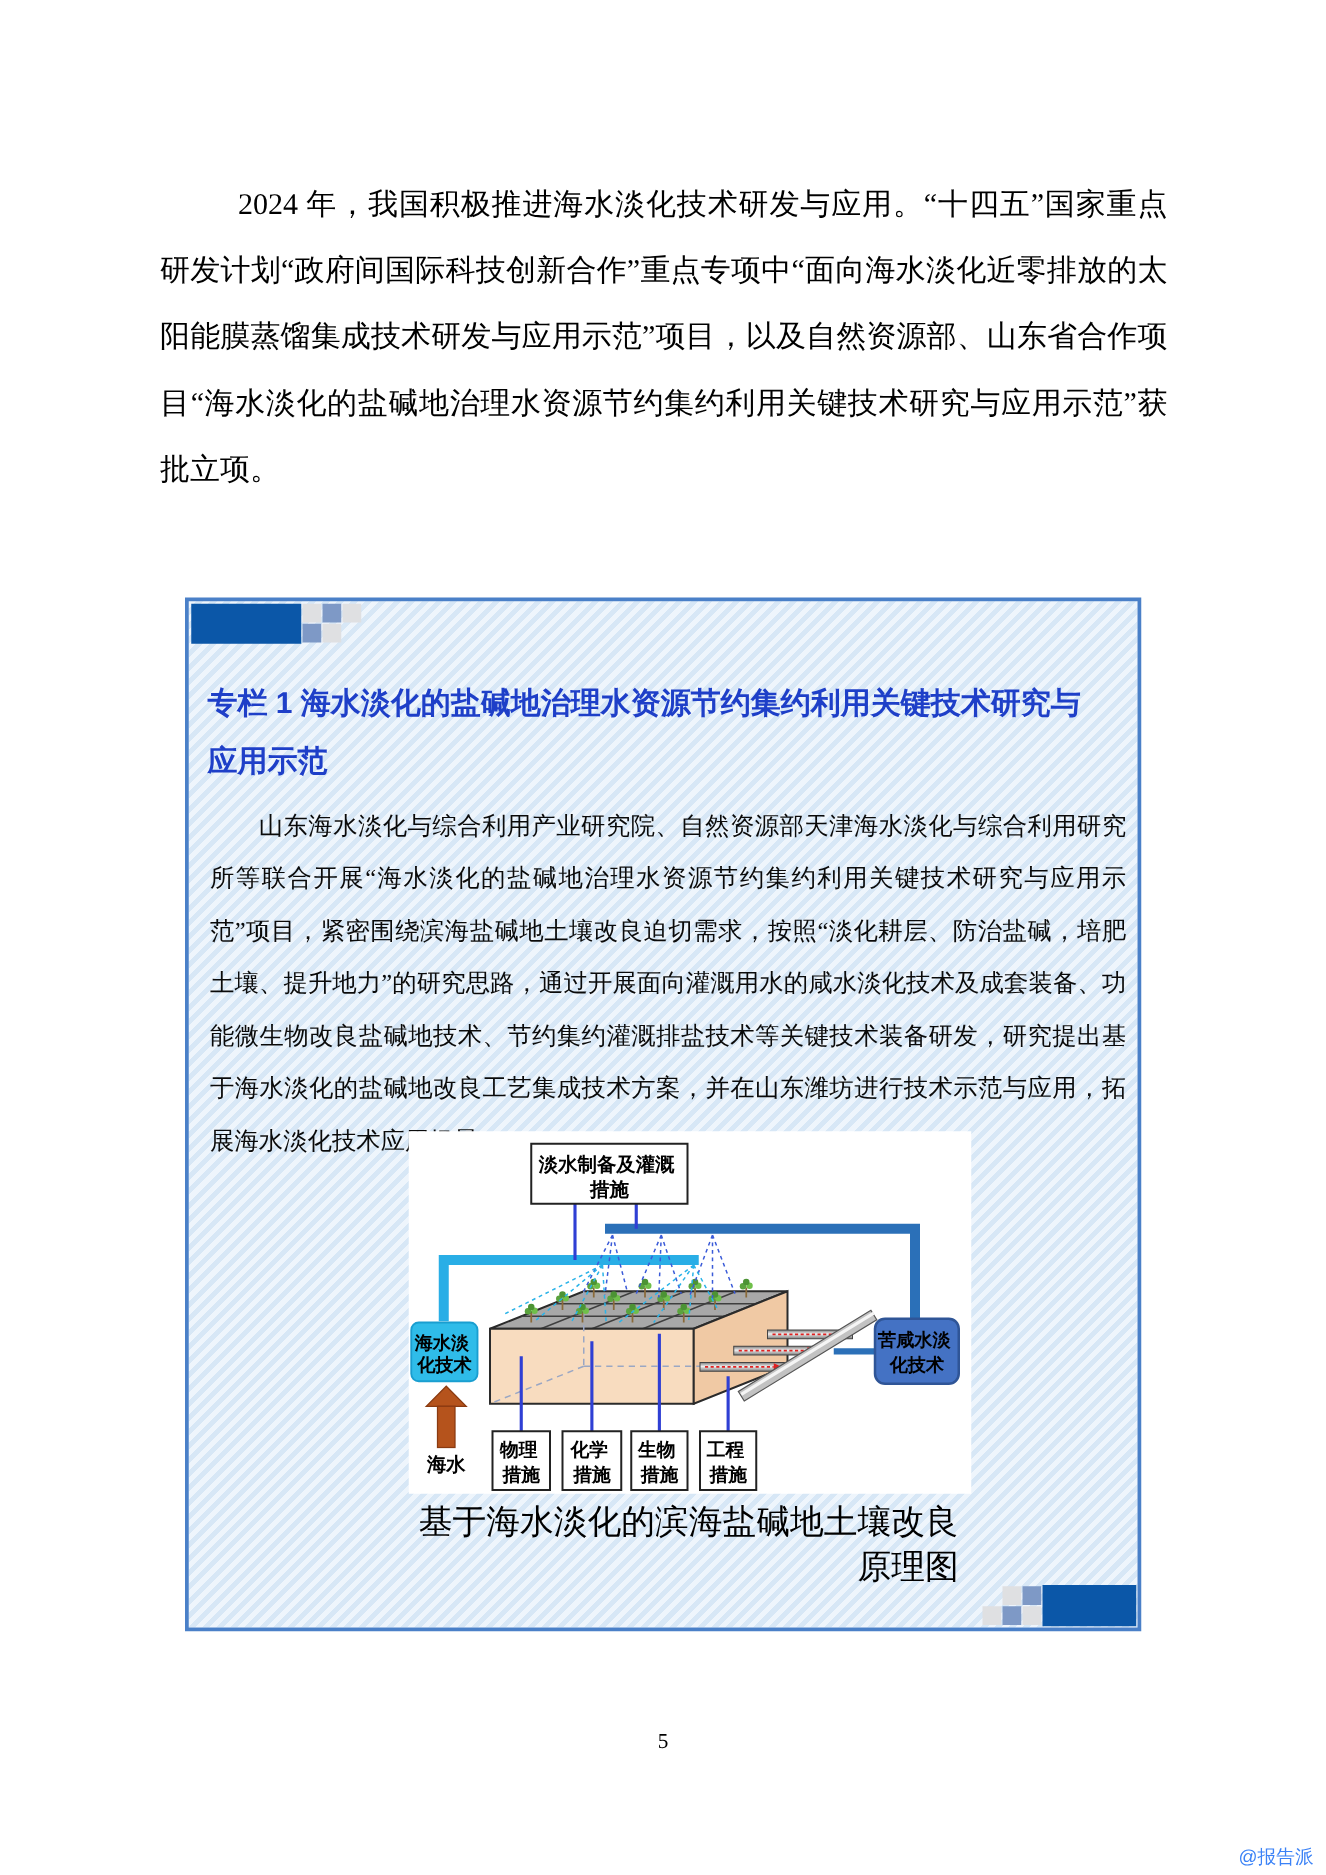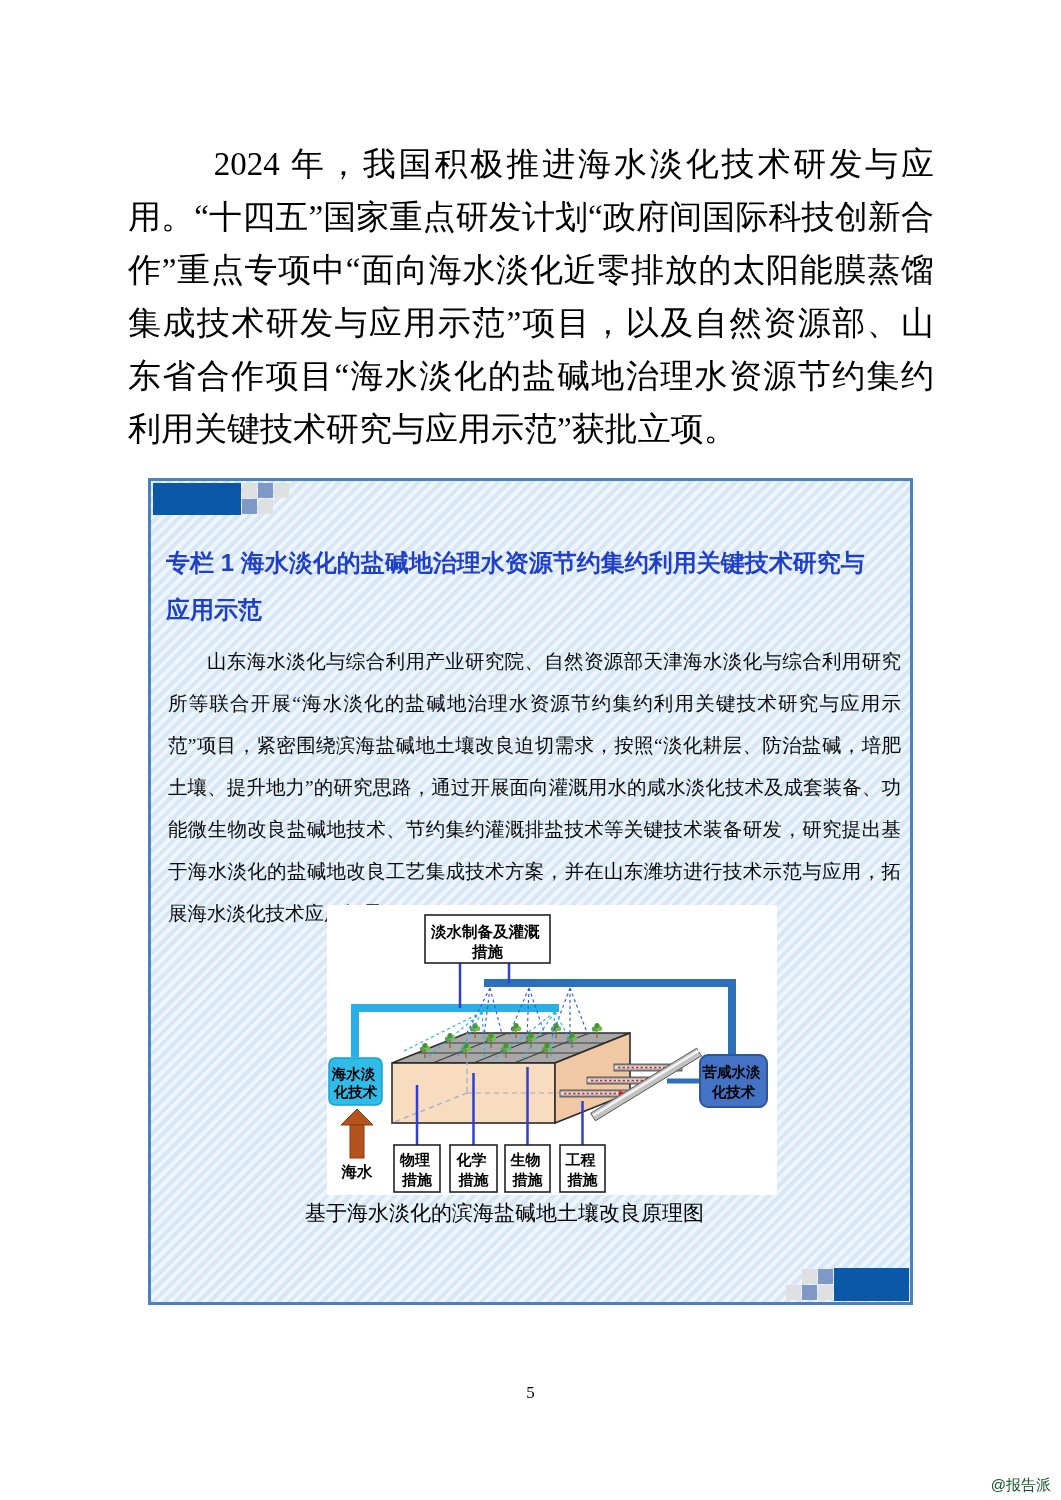--- a/index.html
+++ b/index.html
@@ -4,21 +4,21 @@
 <style>
   * { margin:0; padding:0; box-sizing:border-box; }
   html,body { background:#ffffff; }
   .page {
     position:relative; width:1061px; height:1500px; background:#fff;
     font-family:"Liberation Serif","DejaVu Serif",serif; color:#000;
     overflow:hidden;
   }
   .intro {
     position:absolute; left:128px; top:138px; width:806px;
-    font-size:33px; line-height:53px; text-align:justify;
+    font-size:24px; line-height:53px; text-align:justify;
     text-indent:2.6em; word-break:break-all; color:#000;
   }
   .column-box {
     position:absolute; left:148px; top:478px; width:765px; height:827px;
     border:3px solid #4a80c8;
     background:repeating-linear-gradient(135deg,#eef5fc 0 4px,#d7e7f6 4px 8px);
   }
   .deco-bar-tl { position:absolute; left:2px; top:2px; width:88px; height:32px; background:#0b57a8; }
   .deco-bar-br { position:absolute; right:1px; bottom:1px; width:75px; height:33px; background:#0b57a8; }
   .sq { position:absolute; width:15px; height:15px; }
@@ -34,31 +34,31 @@
     position:absolute; left:17px; top:160px; width:733px;
     font-size:19.5px; line-height:42px; text-align:justify;
     text-indent:2em; word-break:break-all; color:#0a0a0a;
   }
   .figure-panel {
     position:absolute; left:154px; top:424px; width:450px; height:290px;
     background:#ffffff;
     margin-left:22px;
   }
   .figure-caption {
-    position:absolute; left:154px; top:718px; width:450px;
-    text-align:left; font-size:21px; color:#000;
+    position:absolute; left:166px; top:718px; width:450px;
+    text-align:right; font-size:27px; color:#000;
   }
   .page-number {
     position:absolute; left:0; top:1383px; width:100%;
     text-align:center; font-size:17px; color:#000;
   }
   .watermark {
     position:absolute; right:10px; top:1476px;
     font-family:"Liberation Sans","DejaVu Sans",sans-serif;
-    font-size:15px; color:#14532d;
+    font-size:15px; color:#3b82f6;
   }
   svg text {
     font-family:"Liberation Sans","DejaVu Sans",sans-serif;
     font-weight:bold; fill:#000;
   }
 </style>
 </head>
 <body>
 
 <div class="page">

